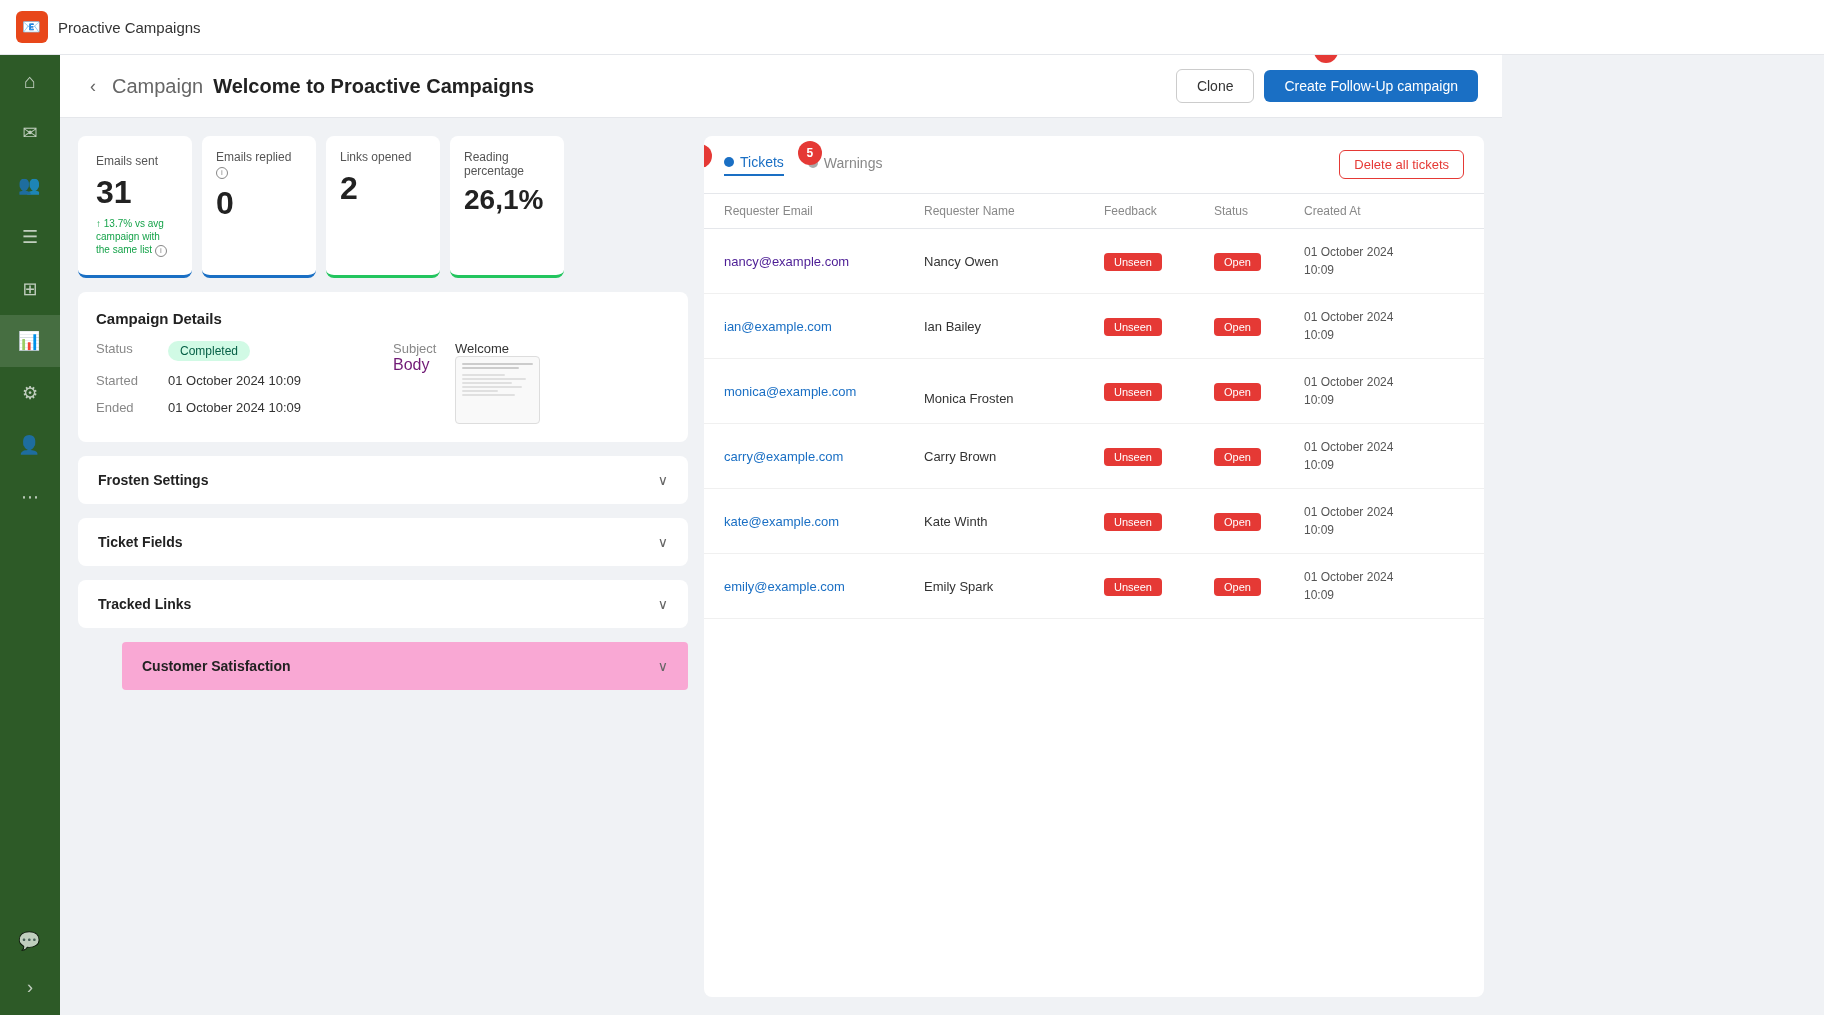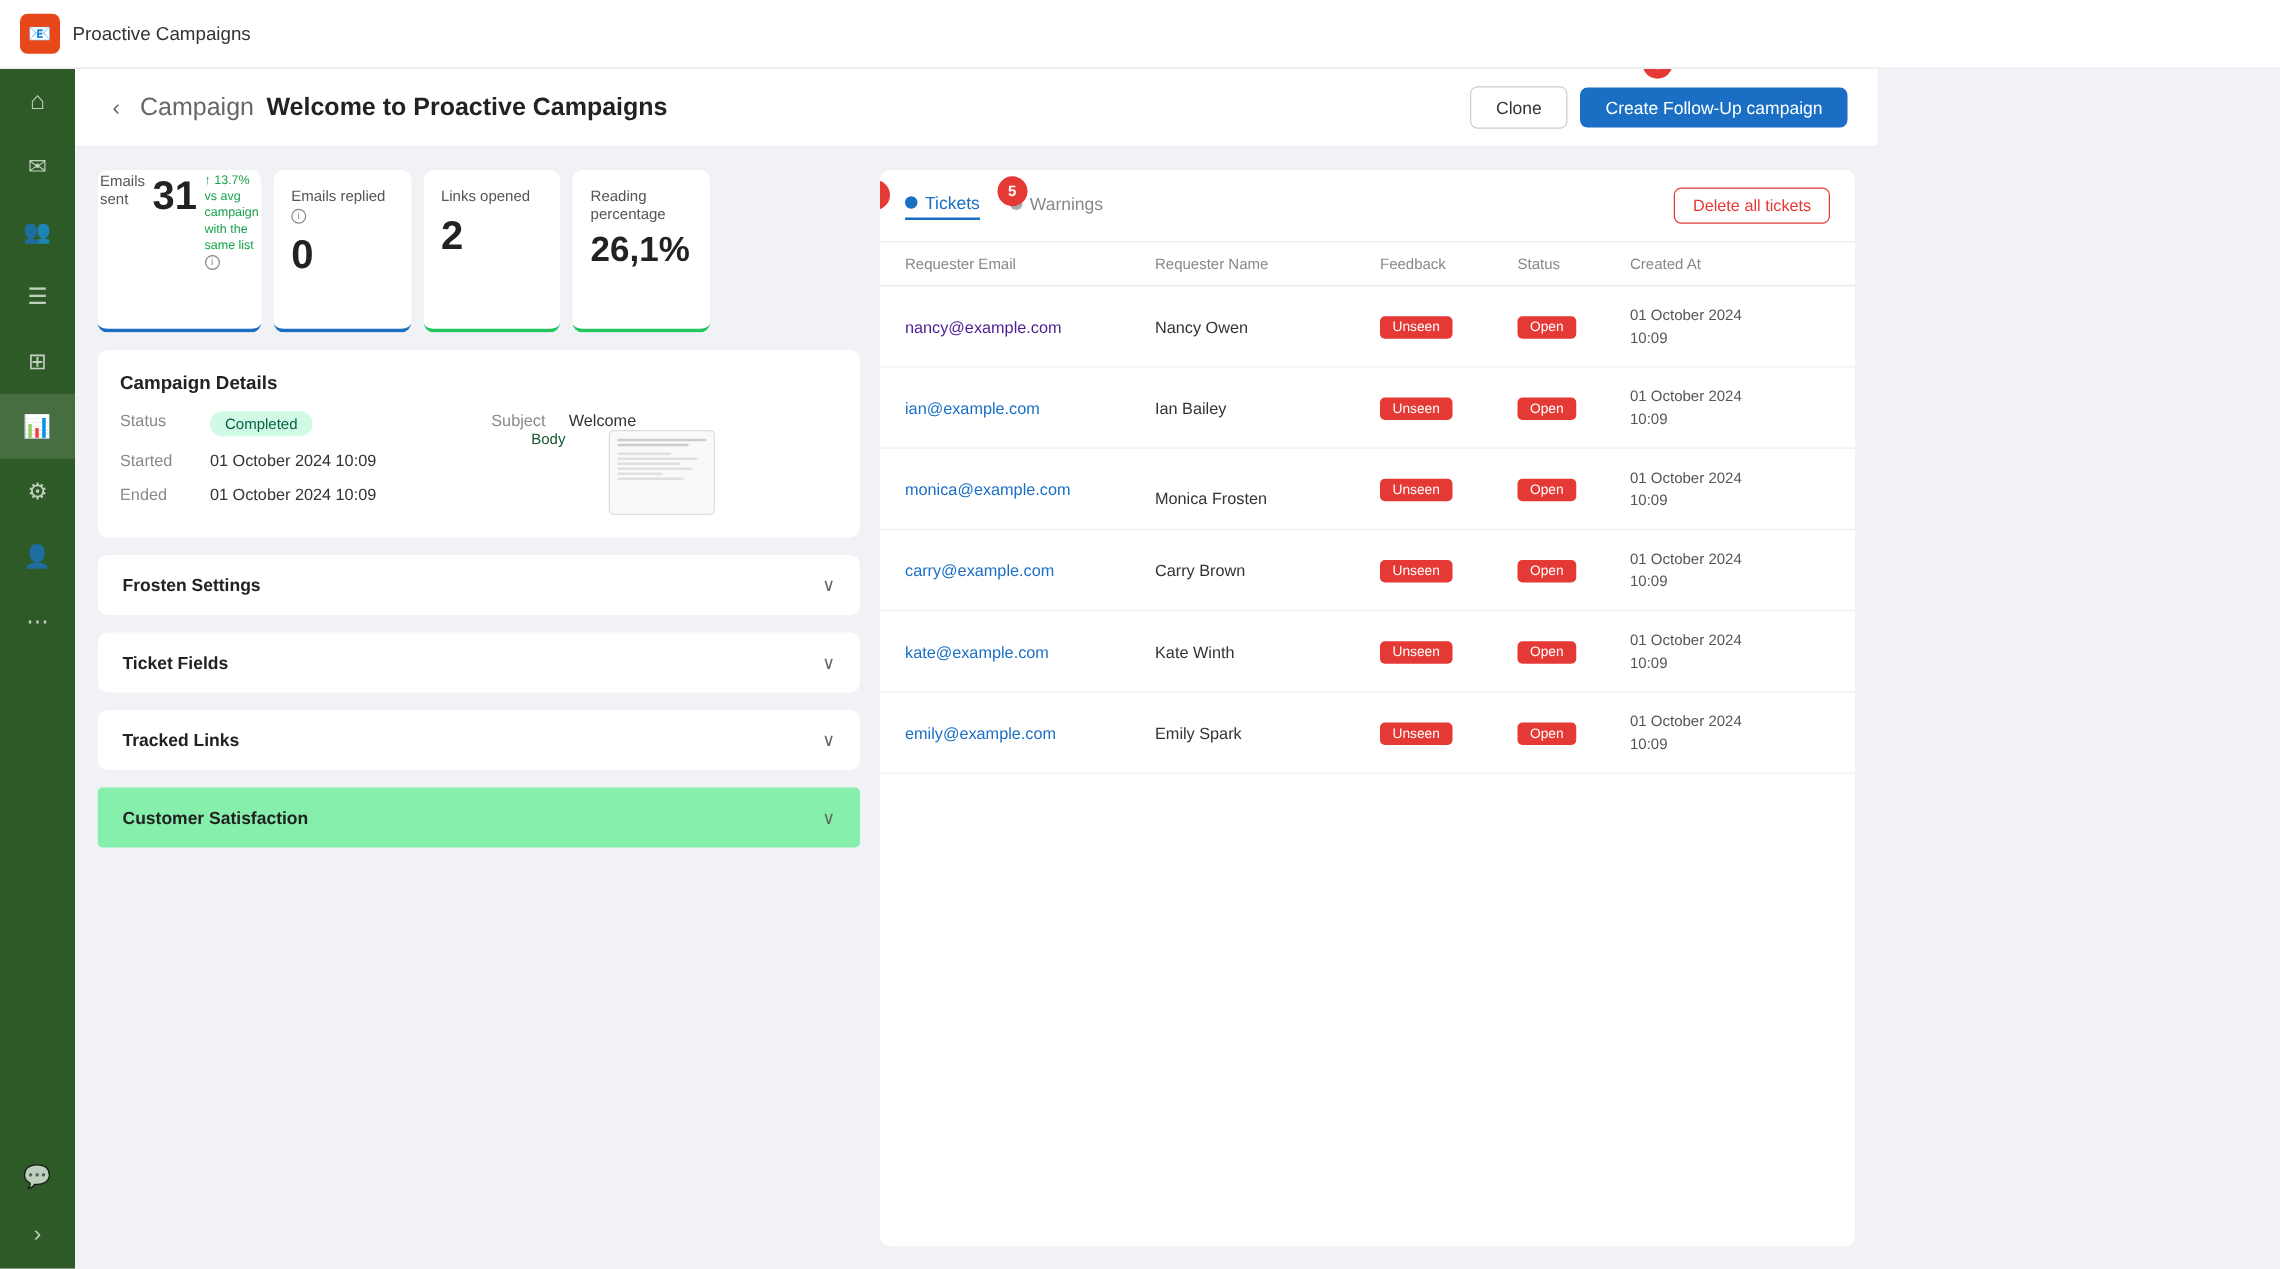--- a/index.html
+++ b/index.html
@@ -44,21 +44,21 @@
         <button style="padding:8px 20px;border:none;background:#1a6fc4;color:white;border-radius:6px;cursor:pointer;font-size:14px;font-weight:500;">Create Follow-Up campaign</button>
       </div>
     </div>
 
     <div style="flex:1;overflow:hidden;display:flex;padding:18px;gap:16px;background:#f0f2f5;">
 
       <div style="width:610px;flex-shrink:0;display:flex;flex-direction:column;gap:14px;overflow-y:auto;">
 
         <div style="display:grid;grid-template-columns:repeat(5,1fr);gap:10px;">
 
-          <div style="background:white;border-radius:8px;padding:2px;border-bottom:3px solid #1a6fc4;min-height:130px;display:flex;flex-direction:row;gap:6px;position:relative;">
+          <div style="background:white;border-radius:8px;padding:18px;border-bottom:3px solid #1a6fc4;min-height:130px;display:flex;flex-direction:column;gap:6px;position:relative;justify-content:space-between;">
 
             <span style="font-size:12px;color:#555;">Emails sent</span>
             <span style="font-size:32px;font-weight:700;color:#222;">31</span>
             <span style="font-size:10px;color:#16a34a;line-height:1.3;">↑ 13.7% vs avg campaign with the same list <span style="display:inline-flex;width:12px;height:12px;border:1px solid #888;border-radius:50%;align-items:center;justify-content:center;font-size:8px;color:#888;">i</span></span>
           </div>
 
           <div style="background:white;border-radius:8px;padding:14px;border-bottom:3px solid #1a6fc4;min-height:130px;display:flex;flex-direction:column;gap:6px;">
             <span style="font-size:12px;color:#555;">Emails replied <span style="display:inline-flex;width:12px;height:12px;border:1px solid #888;border-radius:50%;align-items:center;justify-content:center;font-size:8px;color:#888;">i</span></span>
             <span style="font-size:32px;font-weight:700;color:#222;">0</span>
           </div>
@@ -91,21 +91,21 @@
                 <span style="font-size:13px;color:#888;min-width:60px;">Ended</span>
                 <span style="font-size:13px;color:#333;">01 October 2024 10:09</span>
               </div>
             </div>
             <div style="flex:1;display:flex;flex-direction:column;">
               <div style="display:flex;gap:12px;align-items:flex-start;">
                 <span style="font-size:13px;color:#888;min-width:50px;">Subject</span>
                 <span style="font-size:13px;color:#333;font-weight:500;">Welcome</span>
               </div>
               <div style="display:flex;gap:12px;align-items:flex-start;">
-                <span style="font-size:12px;color:#14532d;min-width:50px;margin-left:32px;">Body</span>
+                <span style="font-size:16px;color:#701a75;min-width:50px;">Body</span>
                 <div style="width:85px;height:68px;border:1px solid #ddd;border-radius:4px;background:#f9f9f9;padding:6px;display:flex;flex-direction:column;gap:2px;cursor:pointer;">
                   <div style="height:2px;background:#ccc;border-radius:1px;width:100%;"></div>
                   <div style="height:2px;background:#ccc;border-radius:1px;width:80%;"></div>
                   <div style="height:2px;background:#e0e0e0;border-radius:1px;width:60%;margin-top:3px;"></div>
                   <div style="height:2px;background:#e0e0e0;border-radius:1px;width:90%;"></div>
                   <div style="height:2px;background:#e0e0e0;border-radius:1px;width:70%;"></div>
                   <div style="height:2px;background:#e0e0e0;border-radius:1px;width:85%;"></div>
                   <div style="height:2px;background:#e0e0e0;border-radius:1px;width:50%;"></div>
                   <div style="height:2px;background:#e0e0e0;border-radius:1px;width:75%;"></div>
                 </div>
@@ -129,21 +129,21 @@
         </div>
 
         <div style="background:white;border-radius:8px;overflow:hidden;position:relative;">
 
           <div style="padding:16px 20px;display:flex;align-items:center;justify-content:space-between;cursor:pointer;">
             <span style="font-size:14px;font-weight:600;color:#222;">Tracked Links</span>
             <span style="color:#666;font-size:14px;">∨</span>
           </div>
         </div>
 
-        <div style="background:#86efac;border-radius:4px;overflow:hidden;position:relative;">
+        <div style="background:#f9a8d4;border-radius:4px;overflow:hidden;position:relative;margin-left:44px;">
 
           <div style="padding:16px 20px;display:flex;align-items:center;justify-content:space-between;cursor:pointer;">
             <span style="font-size:14px;font-weight:600;color:#222;">Customer Satisfaction</span>
             <span style="color:#666;font-size:14px;">∨</span>
           </div>
         </div>
 
       </div>
 
       <div style="flex:1;background:white;border-radius:8px;display:flex;flex-direction:column;overflow:hidden;justify-content:space-between;">

